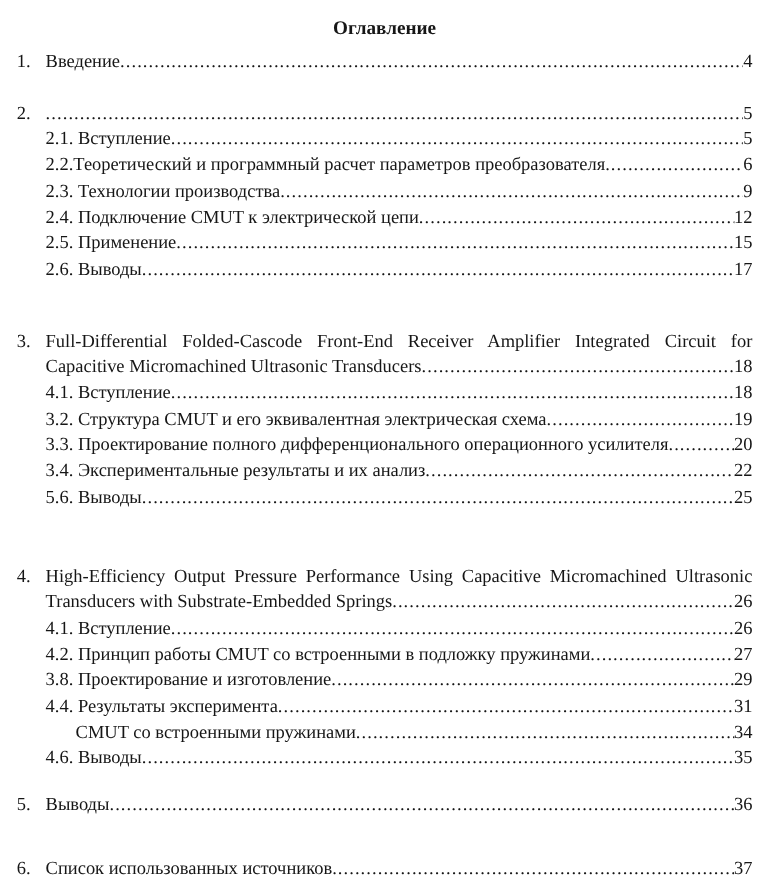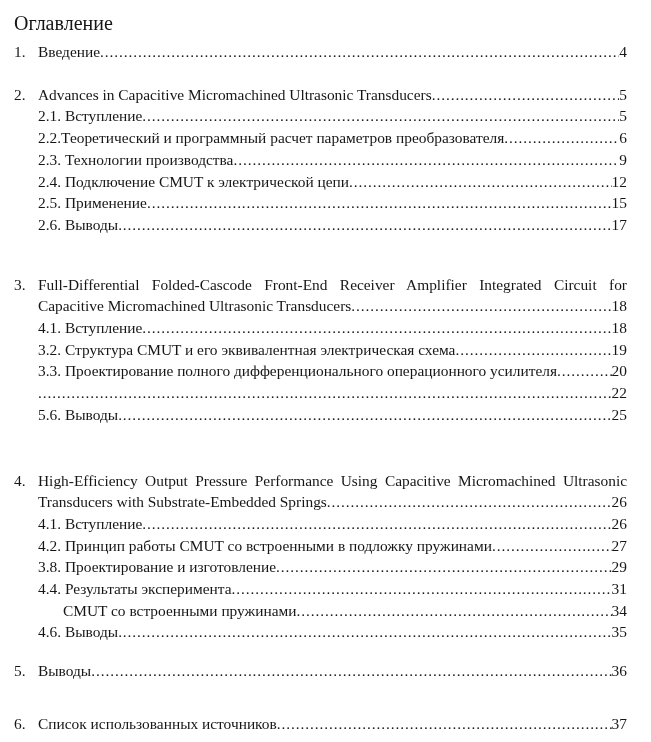--- a/index.html
+++ b/index.html
@@ -14,22 +14,23 @@
     background: #ffffff;
     color: #161616;
     font-family: "Liberation Serif", "DejaVu Serif", serif;
     font-size: 15.4px;
     line-height: 21.7px;
     box-sizing: border-box;
     padding: 11px 24px 0 14px;
     overflow: hidden;
   }
   .toc-title {
-    font-size: 20px;
-    font-weight: normal;
+    font-size: 16px;
+    font-weight: bold;
+    text-align: center;
     line-height: 25px;
     margin: 0 0 5px 0;
   }
   .row {
     display: flex;
     align-items: baseline;
   }
   .num {
     flex: 0 0 24px;
   }
@@ -71,21 +72,20 @@
 
   <div class="row">
     <span class="num">1.</span>
     <span class="label">Введение</span>
     <span class="dots">........................................................................................................................................................................................................</span>
     <span class="pg">4</span>
   </div>
 
   <div class="row mt-a">
     <span class="num">2.</span>
-    <span class="label">Advances in Capacitive Micromachined Ultrasonic Transducers</span>
     <span class="dots">........................................................................................................................................................................................................</span>
     <span class="pg">5</span>
   </div>
   <div class="row sub">
     <span class="label">2.1. Вступление</span>
     <span class="dots">........................................................................................................................................................................................................</span>
     <span class="pg">5</span>
   </div>
   <div class="row sub">
     <span class="label">2.2.Теоретический и программный расчет параметров преобразователя</span>
@@ -133,20 +133,21 @@
     <span class="label">3.2. Структура CMUT и его эквивалентная электрическая схема</span>
     <span class="dots">........................................................................................................................................................................................................</span>
     <span class="pg">19</span>
   </div>
   <div class="row sub">
     <span class="label">3.3. Проектирование полного дифференционального операционного усилителя</span>
     <span class="dots">........................................................................................................................................................................................................</span>
     <span class="pg">20</span>
   </div>
   <div class="row sub">
+    <span class="label">3.4. Экспериментальные результаты и их анализ</span>
     <span class="dots">........................................................................................................................................................................................................</span>
     <span class="pg">22</span>
   </div>
   <div class="row sub">
     <span class="label">5.6. Выводы</span>
     <span class="dots">........................................................................................................................................................................................................</span>
     <span class="pg">25</span>
   </div>
 
   <div class="row mt-c">

